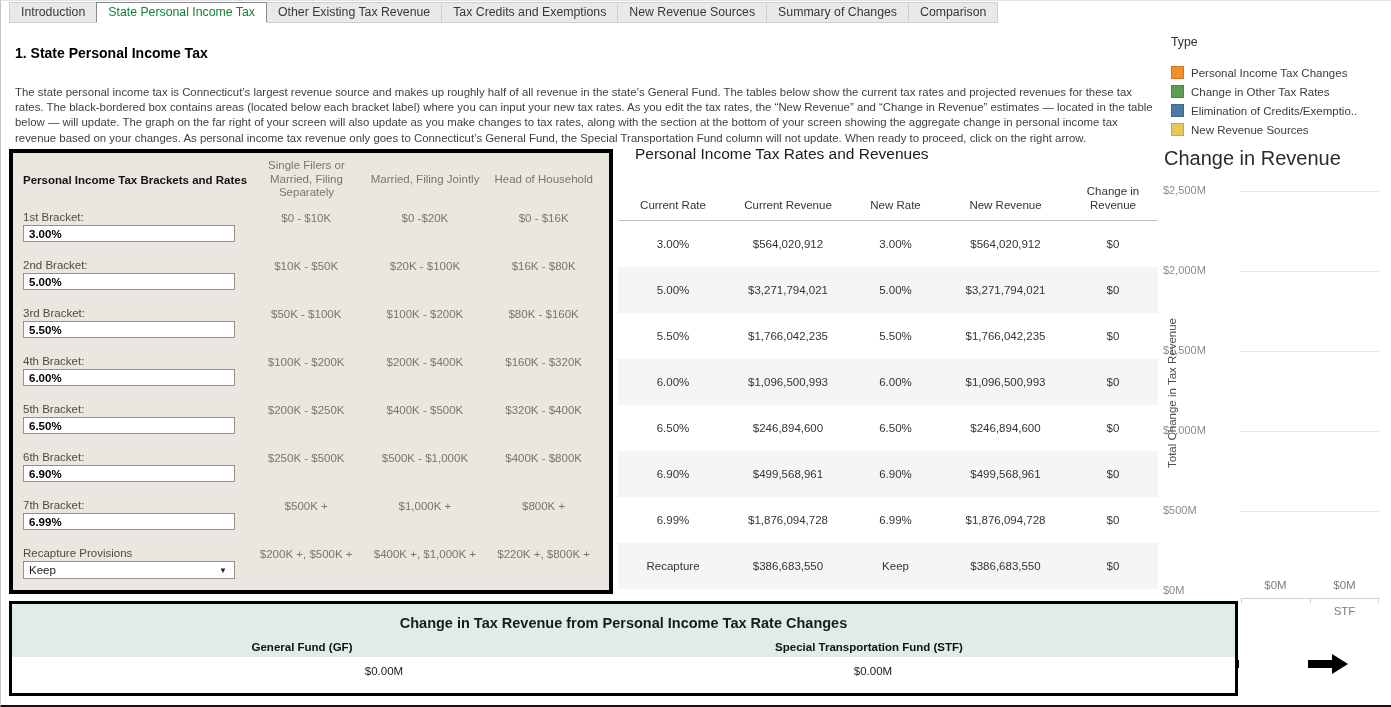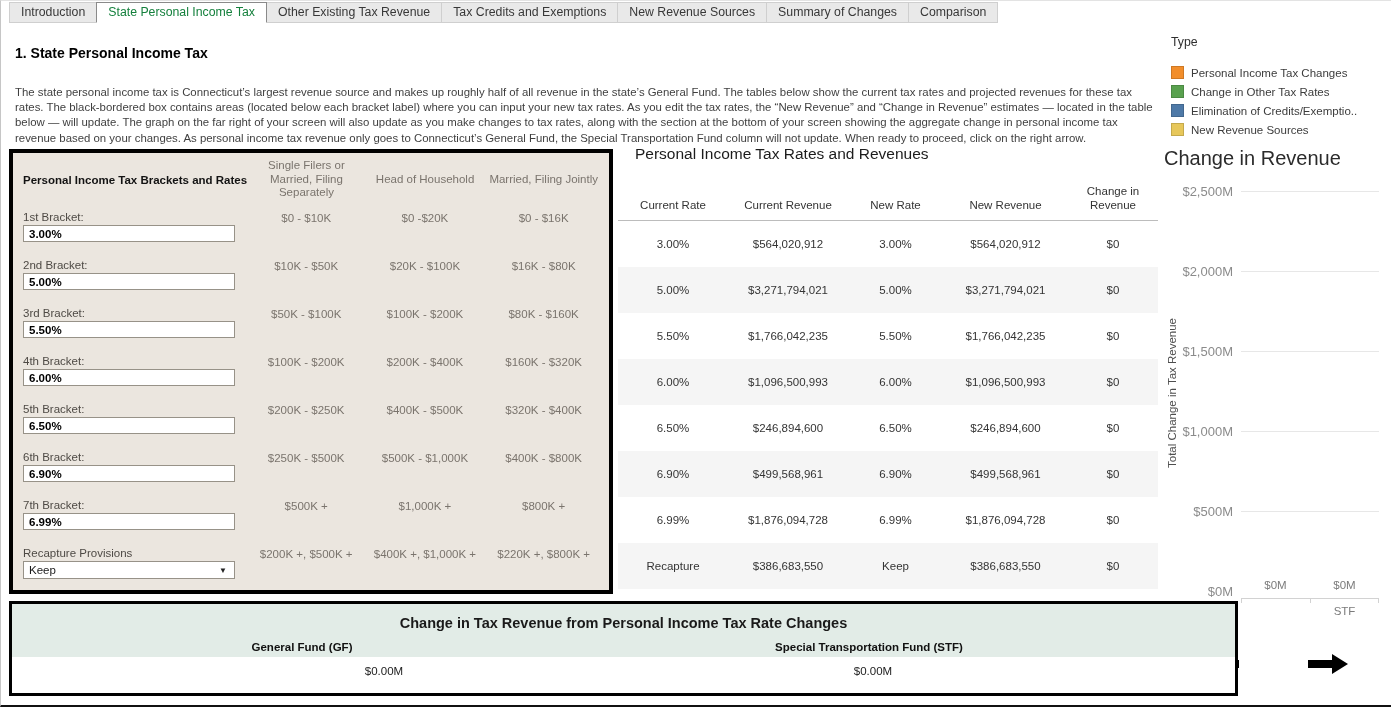--- a/index.html
+++ b/index.html
@@ -46,21 +46,21 @@
 
   
   .legend { position:absolute; left:1170px; top:34px; }
   .legend-title { font-size:12.3px; color:#2f2f2f; margin-bottom:14px; }
   .litem { display:flex; align-items:center; height:19px; }
   .swatch { width:13px; height:13px; margin-right:7px; border:1px solid rgba(0,0,0,.15); }
   .llabel { font-size:11.5px; color:#3c3c3c; white-space:nowrap; }
 
   
   .chart-title { position:absolute; left:1163px; top:146px; font-size:20px; color:#2b2b2b; }
-  .ytick { position:absolute; width:70px; left:1162px; text-align:right; font-size:13px; color:#8b8b8b; height:14px; }
+  .ytick { position:absolute; width:70px; left:1162px; font-size:11px; color:#8b8b8b; height:14px; }
   .grid { position:absolute; left:1240px; width:138px; height:1px; background:#e7e7e7; }
   .axis-x { position:absolute; left:1240px; top:597px; width:138px; height:1px; background:#d2d2d2; }
   .xtickmark { position:absolute; top:597px; width:1px; height:5px; background:#d2d2d2; }
   .collabel { position:absolute; width:69px; text-align:center; font-size:11.5px; color:#7b7b7b; }
   .ylab-rot { position:absolute; left:1171px; top:392px; transform:translate(-50%,-50%) rotate(-90deg);
               white-space:nowrap; font-size:11.5px; color:#4e4e4e; }
   .arrow-btn { position:absolute; cursor:pointer; }
 
   
   .summary { position:absolute; left:8px; top:600px; width:1229px; height:95px; border:3px solid #000; background:#fff; }
@@ -82,22 +82,22 @@
   <div class="tab">Comparison</div>
 </div>
 
 <div class="intro-title">1. State Personal Income Tax</div>
 <div class="intro-par">The state personal income tax is Connecticut’s largest revenue source and makes up roughly half of all revenue in the state’s General Fund. The tables below show the current tax rates and projected revenues for these tax rates. The black-bordered box contains areas (located below each bracket label) where you can input your new tax rates. As you edit the tax rates, the “New Revenue” and “Change in Revenue” estimates — located in the table below — will update. The graph on the far right of your screen will also update as you make changes to tax rates, along with the section at the bottom of your screen showing the aggregate change in personal income tax revenue based on your changes. As personal income tax revenue only goes to Connecticut’s General Fund, the Special Transportation Fund column will not update. When ready to proceed, click on the right arrow.</div>
 
 <div class="bracket-box">
   <div class="bhead">
     <div class="bhead0">Personal Income Tax Brackets and Rates</div>
     <div class="bheadr">Single Filers or Married, Filing Separately</div>
+    <div class="bheadr">Married, Filing Jointly</div>
     <div class="bheadr">Head of Household</div>
-    <div class="bheadr">Married, Filing Jointly</div>
   </div>
 
   <div class="brow">
     <div class="bcol0">
       <div class="blabel">1st Bracket:</div>
       <input class="rate-input" value="3.00%" style="">
     </div>
     <div class="bcolr">$0 - $10K</div>
     <div class="bcolr">$0 -$20K</div>
     <div class="bcolr">$0 - $16K</div>

